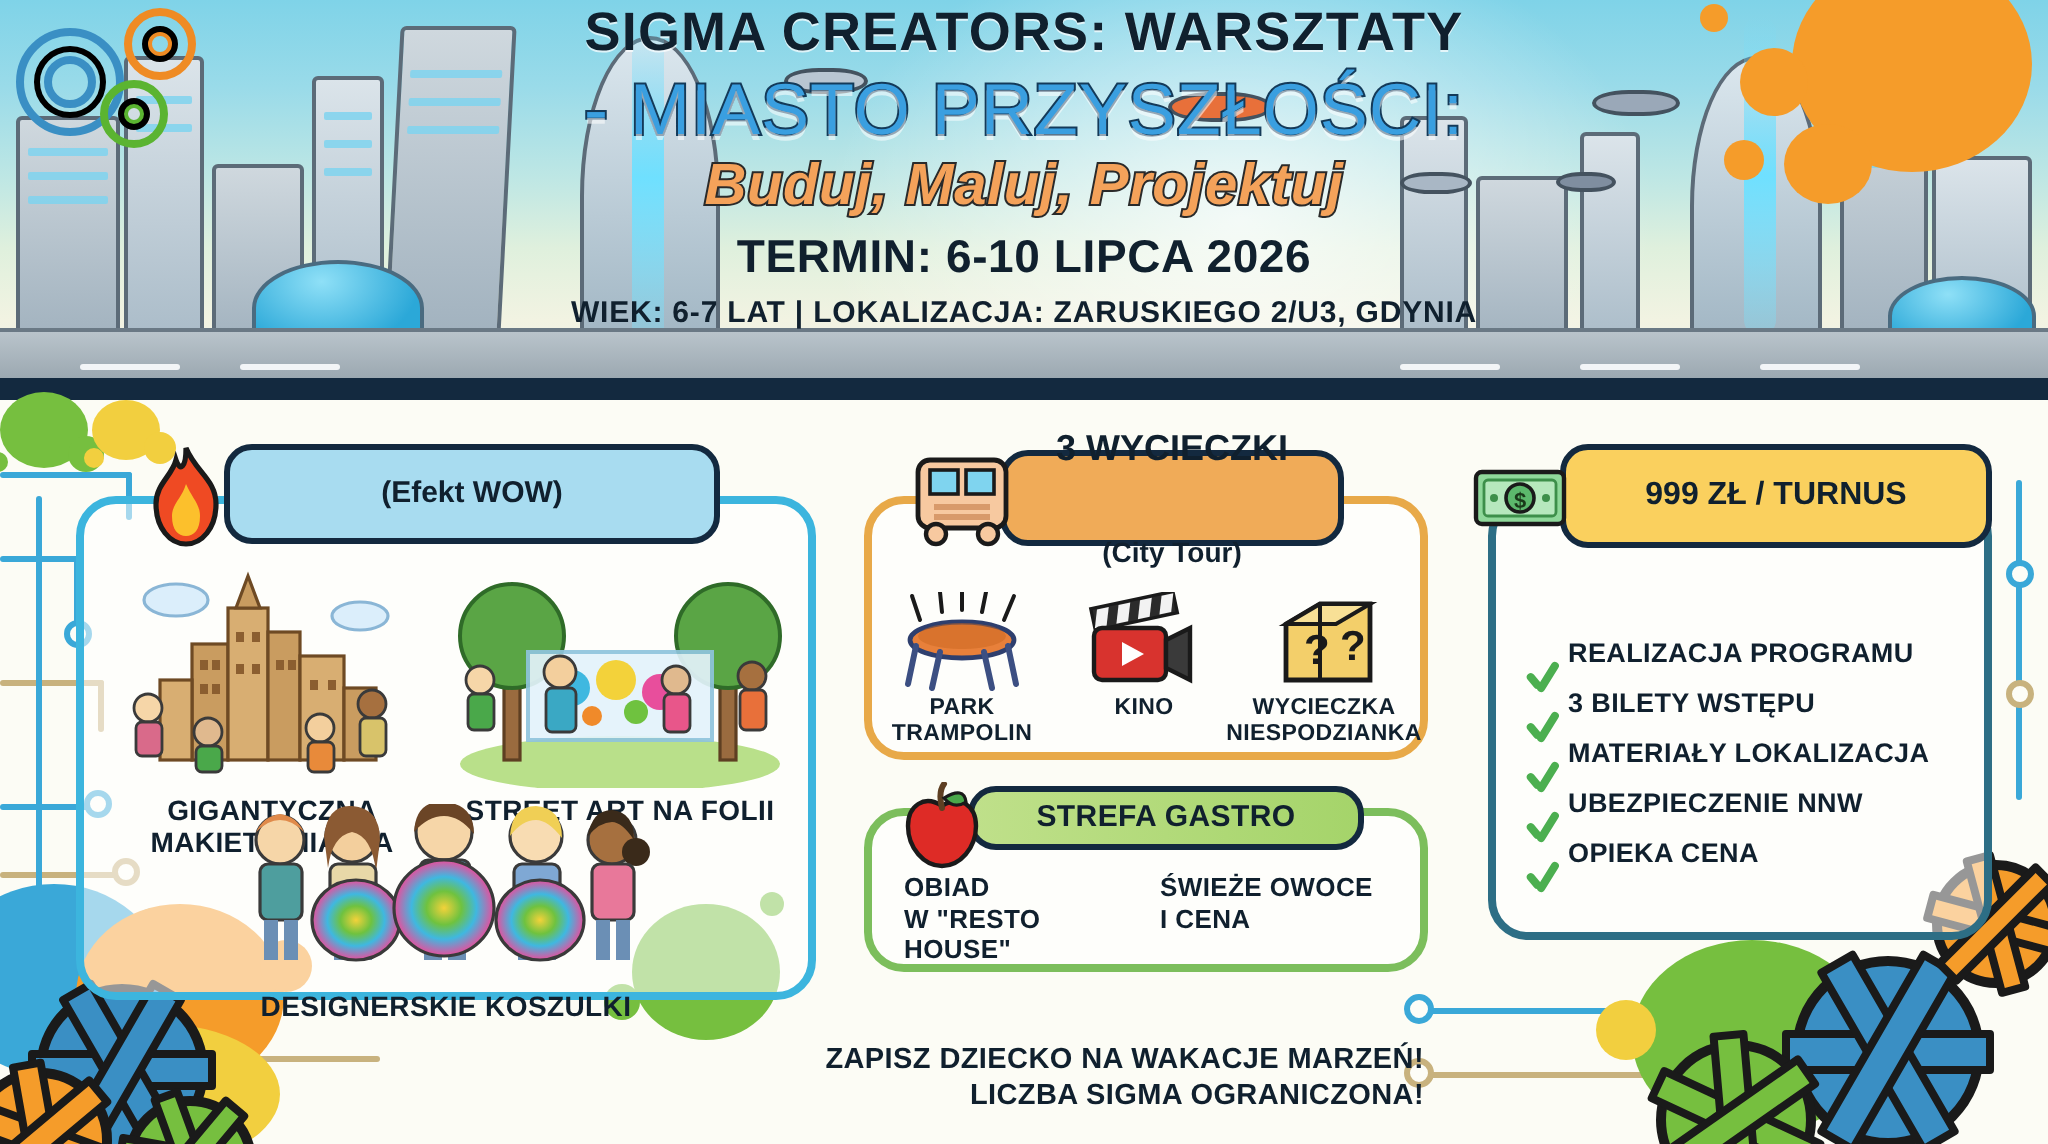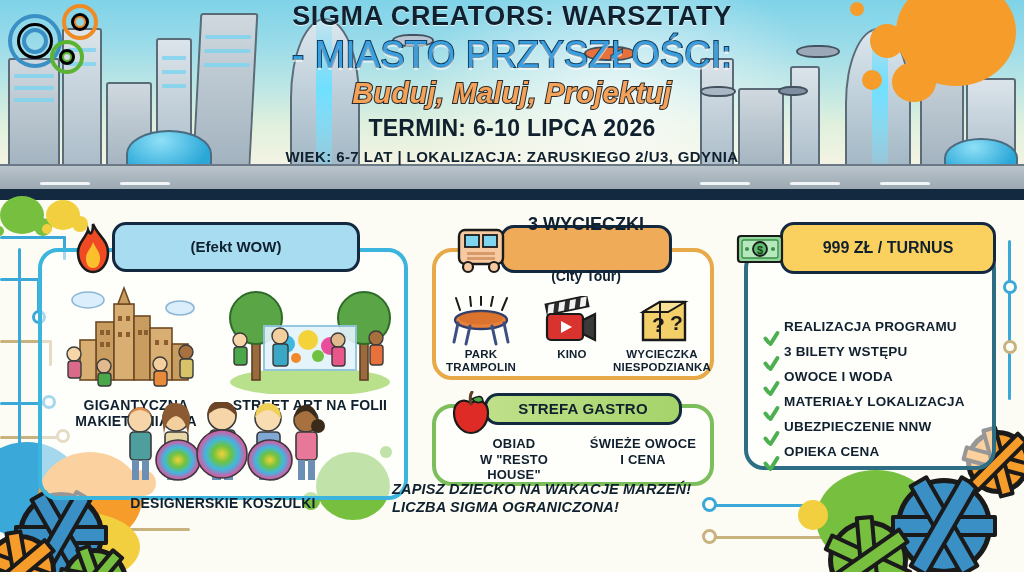--- a/index.html
+++ b/index.html
@@ -123,36 +123,36 @@
   .proj { position:absolute; text-align:center; }
   .proj .cap { font-size:14px; font-weight:bold; color:#10202e; line-height:1.12; letter-spacing:.2px; }
   .artbox { position:relative; margin:0 auto; }
 
   
   .trip { position:absolute; width:90px; text-align:center; }
   .trip .cap { font-size:11.5px; font-weight:bold; color:#10202e; line-height:1.15; letter-spacing:.2px; }
   .trip .ico { height:52px; position:relative; }
 
   
-  .gastro-col { position:absolute; text-align:center; font-size:13px; font-weight:bold;
+  .gastro-col { position:absolute; font-size:13px; font-weight:bold;
                 color:#10202e; line-height:1.2; letter-spacing:.2px; }
 
   
   #priceList { position:absolute; left:760px; top:292px; width:240px;margin-top:22px; }
   .pitem { display:flex; align-items:center; height:25px; }
   .pitem .chk { width:24px; flex:0 0 24px; position:relative; }
   .pitem .chk::before, .pitem .chk::after{
     content:""; position:absolute; background:#4caf50; border-radius:2px;
   }
   .pitem .chk::before{ width:4px; height:9px;  left:5px; top:9px;  transform:rotate(-40deg); }
   .pitem .chk::after { width:4px; height:17px; left:12px; top:3px; transform:rotate(32deg); }
   .pitem .lbl { font-size:13.5px; font-weight:bold; color:#10202e; letter-spacing:.2px; }
 
   
-  #cta { position:absolute; left:392px; top:480px; width:320px; text-align:left;font-style:italic; }
+  #cta { position:absolute; left:392px; top:521px; width:320px; text-align:right; }
   #cta div { font-size:14.5px; font-weight:bold; color:#10202e; line-height:1.25; letter-spacing:.2px; }
 </style>
 </head>
 <body>
 
 <div id="poster">
 
   <div id="banner">
     <div class="skyglow"></div>
 
@@ -596,24 +596,20 @@
     <div class="pitem">
       <span class="chk"></span>
       <span class="lbl">REALIZACJA PROGRAMU</span>
     </div>
     <div class="pitem">
       <span class="chk"></span>
       <span class="lbl">3 BILETY WSTĘPU</span>
     </div>
     <div class="pitem">
       <span class="chk"></span>
-      <span class="lbl">OWOCE I WODA</span>
-    </div>
-    <div class="pitem">
-      <span class="chk"></span>
       <span class="lbl">MATERIAŁY LOKALIZACJA</span>
     </div>
     <div class="pitem">
       <span class="chk"></span>
       <span class="lbl">UBEZPIECZENIE NNW</span>
     </div>
     <div class="pitem">
       <span class="chk"></span>
       <span class="lbl">OPIEKA CENA</span>
     </div>

